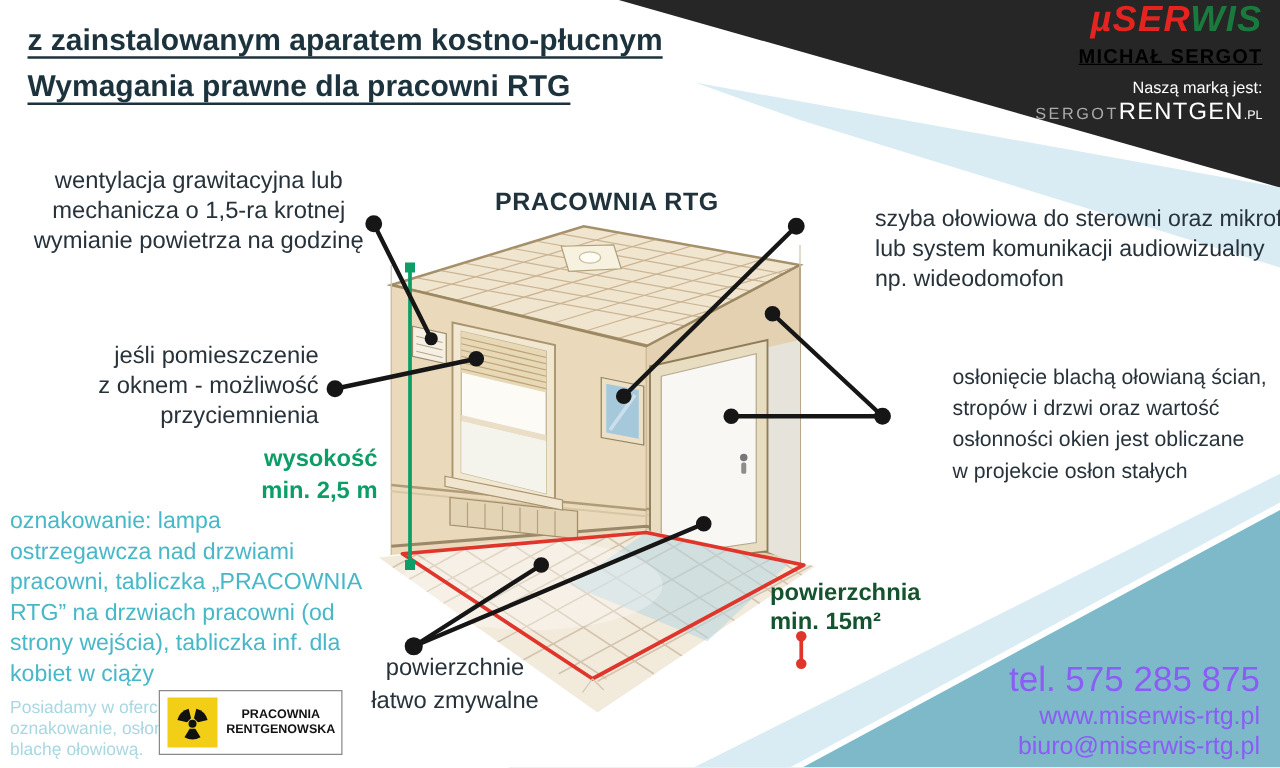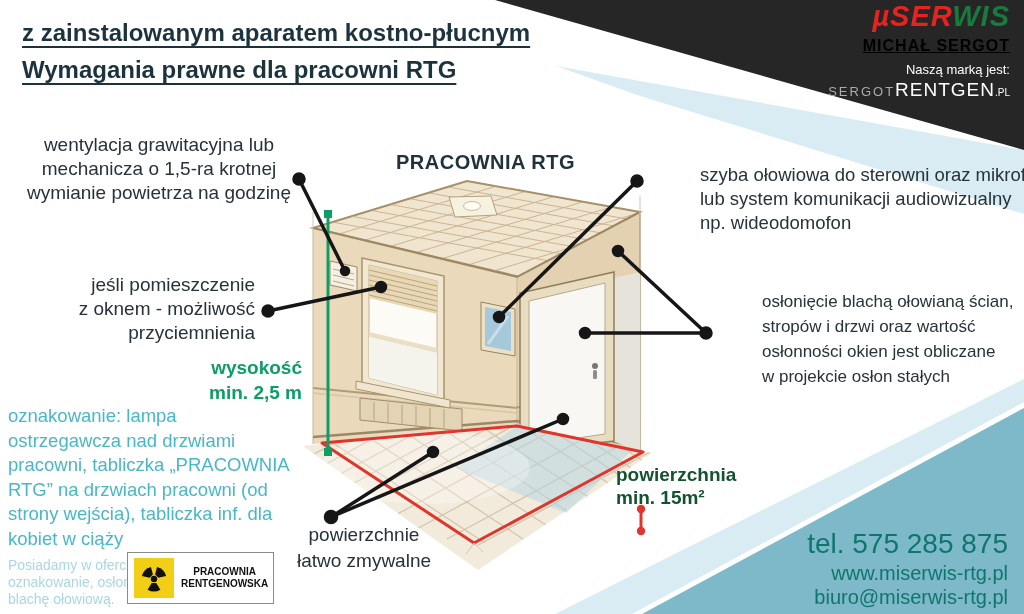--- a/index.html
+++ b/index.html
@@ -39,21 +39,21 @@
   .ann-area{left:616px;top:463px;font-size:19px;font-weight:700;line-height:23px;color:#14532d;}
   .ann-next{left:506px;top:531px;width:180px;text-align:center;font-size:18px;font-weight:700;line-height:23px;color:#e0352b;}
   .room-label{left:396px;top:151px;font-size:20px;font-weight:700;color:#20333c;letter-spacing:.5px;}
   .offer-note{left:8px;top:557px;font-size:14px;line-height:17px;color:#a9d7e2;}
   
   .sign{left:127px;top:552px;width:147px;height:52px;background:#fff;border:1px solid #8a8a8a;
         display:flex;align-items:center;gap:7px;padding:4px 6px;box-sizing:border-box;}
   .sign .plate{width:40px;height:40px;background:#f2cf16;flex:0 0 auto;}
   .sign .slabel{font-size:10px;font-weight:700;line-height:12px;color:#111;text-align:center;flex:1;}
   
-  .contact{right:16px;top:527px;text-align:right;color:#0f766e;}
+  .contact{right:16px;top:527px;text-align:right;color:#8b5cf6;}
   .contact .phone{font-size:28px;line-height:34px;}
   .contact .site{font-size:20px;line-height:24px;}
   .contact .mail{font-size:20px;line-height:24px;}
   svg.scene{position:absolute;inset:0;pointer-events:none;}
 </style>
 </head>
 <body>
 
 <div class="canvas">
 

